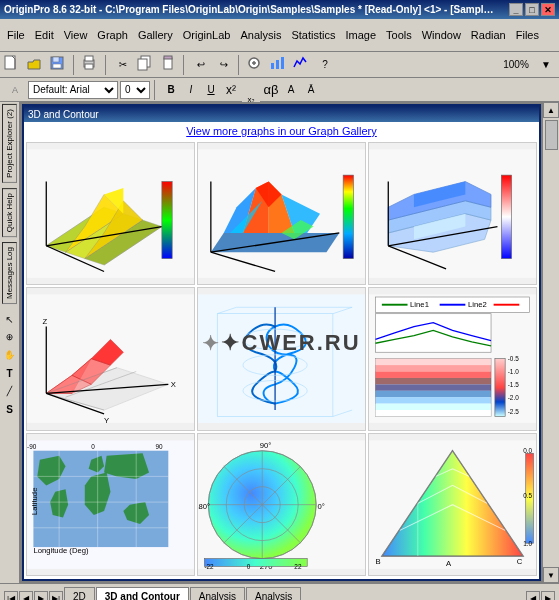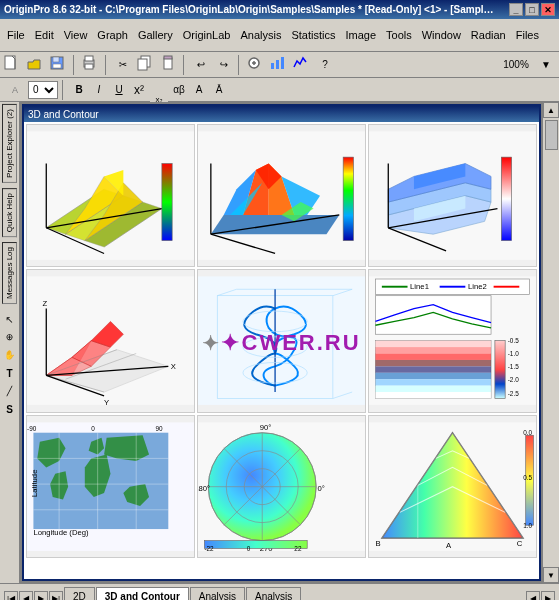--- a/index.html
+++ b/index.html
@@ -384,30 +384,33 @@
       </svg>
   </div>
   <div class="tb-btn">?</div>
   <div style="flex:1;"></div>
   <div class="tb-btn" style="width:36px; font-size:10px;">100%</div>
   <div class="tb-btn">▼</div>
 </div>
 
 <div id="fmt-toolbar">
   <div class="tb-btn" style="font-size:9px; color:gray;">A</div>
+  <select class="fmt-select" style="width:90px;">
+    <option>Default: Arial</option>
+  </select>
   <select class="fmt-select" style="width:30px;">
     <option>0</option>
   </select>
   <div class="tb-separator"></div>
   <div class="fmt-btn" style="font-weight:bold;">B</div>
   <div class="fmt-btn" style="font-style:italic;">I</div>
   <div class="fmt-btn" style="text-decoration:underline;">U</div>
   <div class="fmt-btn" style="font-size:12px;">x²</div>
   <div class="fmt-btn" style="font-size:8px;margin-top:20px;">x₂</div>
-  <div class="fmt-btn" style="font-size:10px;">αβ</div>
+  <div class="fmt-btn" style="font-size:13px;">αβ</div>
   <div class="fmt-btn">A</div>
   <div class="fmt-btn">Ā</div>
   <div style="flex:1;"></div>
 </div>
 
 <div id="main-area" style="height: 481px;">
 
   <div id="left-sidebar">
     <div class="side-tab" style="font-size:8px; background:#d4d0c8; border:1px outset #808080; padding:4px 2px;">Project Explorer (2)</div>
     <div class="side-tab" style="font-size:8px; background:#d4d0c8; border:1px outset #808080; padding:4px 2px; margin-top:4px;">Quick Help</div>
@@ -423,20 +426,23 @@
     </div>
   </div>
 
   <div id="content-area">
 
     <div id="graph-window">
       <div id="graph-header">
         <span style="font-size:10px;">3D and Contour</span>
       </div>
 
+      <div id="graph-title-link">
+        <span>View more graphs in our Graph Gallery</span>
+      </div>
 
       <div id="graphs-grid">
 
         <div class="graph-cell">
           <svg viewBox="0 0 130 100" xmlns="http://www.w3.org/2000/svg">
             <rect width="130" height="100" fill="#f8f8f8"></rect>
 
             <g transform="translate(10,5)">
 
               <line x1="5" y1="70" x2="50" y2="40" stroke="#aaa" stroke-width="0.5"></line>
@@ -739,21 +745,21 @@
             <text x="60" y="98" font-size="6" fill="black">A</text>
             <text x="5" y="96" font-size="6" fill="black">B</text>
             <text x="115" y="96" font-size="6" fill="black">C</text>
           </svg>
         </div>
 
       </div>
 
       <div id="watermark">
         <span style="color:#888; font-size:20px;">✦</span>
-        <span style="color:#a21caf; font-size:22px; font-weight:bold; letter-spacing:2px;">✦CWER.RU</span>
+        <span style="color:#404040; font-size:22px; font-weight:bold; letter-spacing:2px;">✦CWER.RU</span>
       </div>
 
     </div>
 
     <div id="v-scrollbar">
       <div class="scroll-btn">▲</div>
       <div class="scroll-track">
         <div class="scroll-thumb"></div>
       </div>
       <div class="scroll-btn">▼</div>

